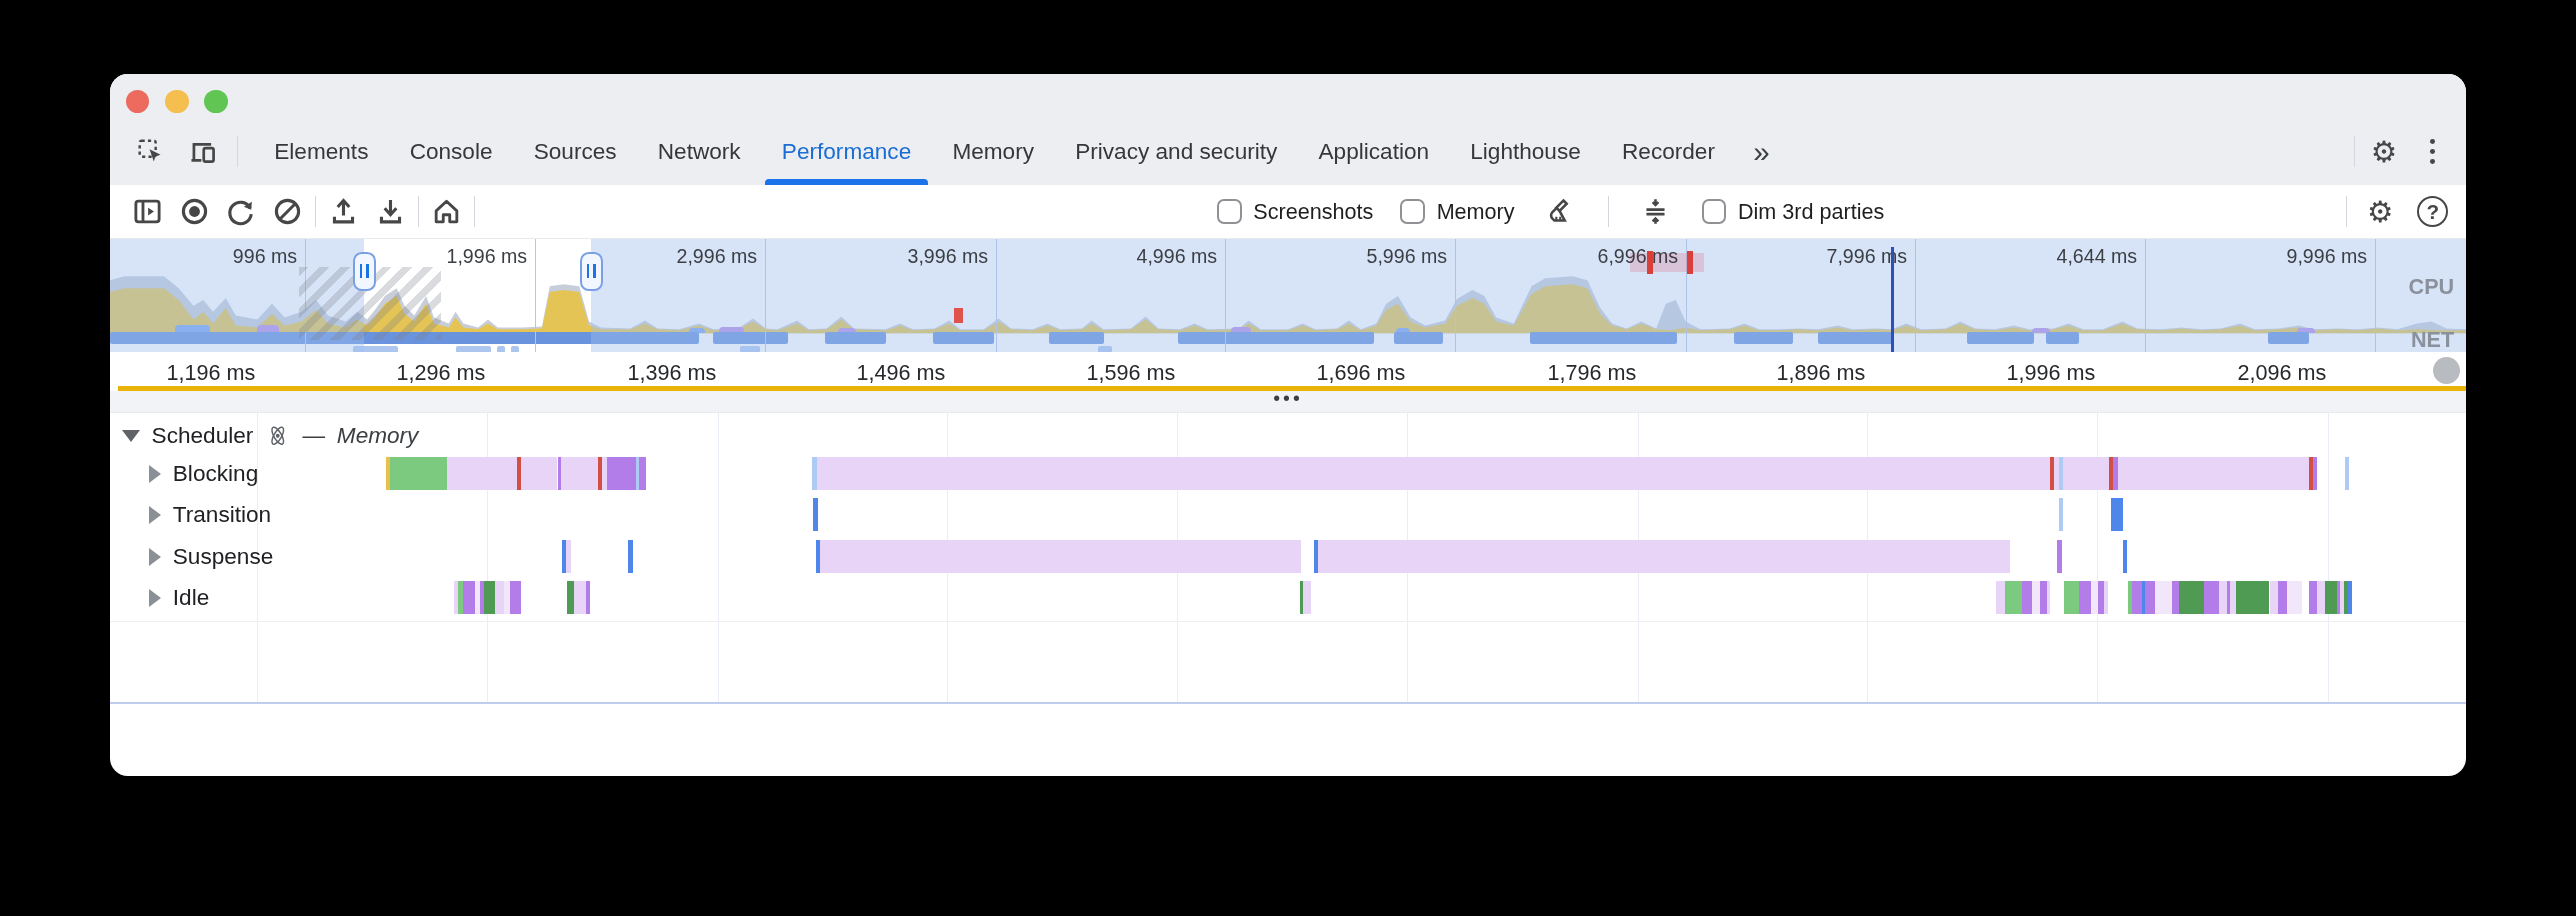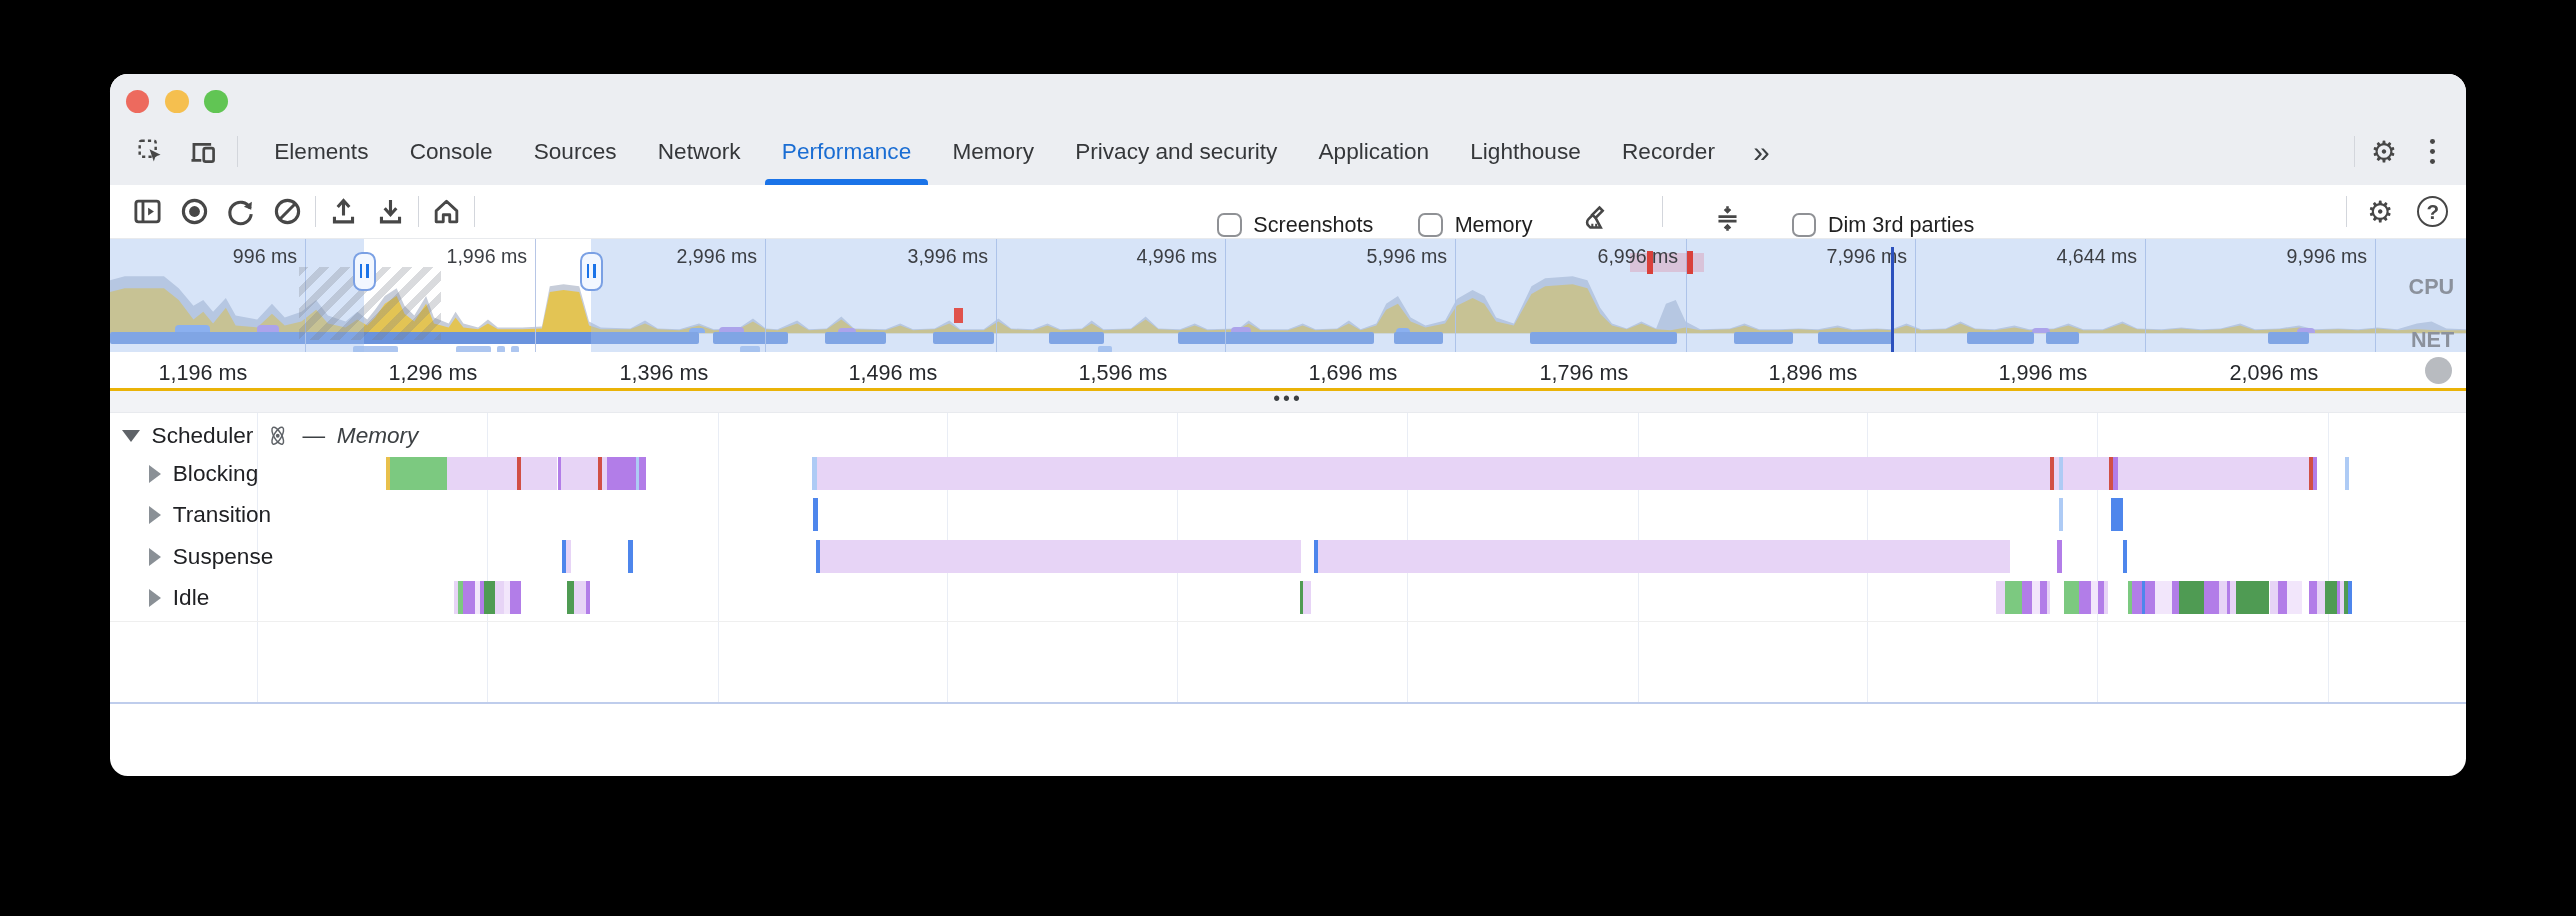--- a/index.html
+++ b/index.html
@@ -30,21 +30,21 @@
   .more-tabs { display:flex; align-items:center; font-size:29.5px; color:#3c4043; padding:0 17.7px; }
   .tabbar .rightctl { margin-left:auto; display:flex; align-items:center; gap:9.8px; padding-right:13.7px; }
   .glyph { font-size:29.5px; color:#474747; line-height:1; }
   .kebab { display:flex; flex-direction:column; gap:4.9px; align-items:center; }
   .kebab i { width:4.9px; height:4.9px; border-radius:50%; background:#474747; }
 
   
   .toolbar { position:absolute; left:0; top:111px; width:100%; height:54px; background:#fff;
              border-bottom:1px solid #e8eaed; display:flex; align-items:center; }
   .toolbar .grp { display:flex; align-items:center; gap:7.9px; padding-left:17.7px; }
-  .cbgroup { position:absolute; left:1107px; display:flex; align-items:flex-end; gap:45px; height:100%; }
+  .cbgroup { position:absolute; left:1107px; display:flex; align-items:center; gap:27px; height:100%; }
   .cb { display:flex; align-items:center; gap:11.8px; font-size:21.6px; color:#1f1f1f; }
   .cb .box { width:24.5px; height:24.5px; border:2px solid #8f9195; border-radius:6.9px; background:#fff; }
   .toolbar .rightctl { position:absolute; right:13.7px; display:flex; align-items:center; gap:13.7px; height:100%; }
   .helpc { width:31px; height:31px; border:2.5px solid #474747; border-radius:50%;
            display:flex; align-items:center; justify-content:center; font-size:20.6px;
            font-weight:bold; color:#474747; }
 
   
   .overview { position:absolute; left:0; top:165px; width:100%; height:113px; background:#fff; overflow:hidden; }
   .ov-grid { position:absolute; top:0; bottom:0; width:1px; background:#b7c6e6; }
@@ -58,22 +58,22 @@
             align-items:center; justify-content:center; z-index:6; }
   .handle i { width:2.5px; height:13.7px; background:#1a73e8; }
   .playhead { position:absolute; top:7.9px; bottom:0; width:2.9px; background:#2b50bd; z-index:5; }
   .task-marker { position:absolute; top:13.7px; height:19.6px; background:rgba(223,120,147,.30); z-index:4; }
   .task-bar { position:absolute; top:11.8px; height:23.6px; width:5.9px; background:#d9403a; z-index:4; }
   .red-tick { position:absolute; width:8.8px; height:14.7px; background:#e0524c; z-index:4; }
   .hatch { position:absolute; top:27.5px; bottom:11.8px; z-index:3;
            background:repeating-linear-gradient(135deg, rgba(120,125,135,.28) 0 6.9px, rgba(255,255,255,0) 6.9px 14.7px); }
 
   
-  .ruler { position:absolute; left:0; top:278px; width:100%; height:39px; background:#fff;
-           border-bottom:3px solid #eab308; }
+  .ruler { position:absolute; left:8px; top:278px; width:100%; height:39px; background:#fff;
+           border-bottom:5px solid #eab308; }
   .ruler-label { position:absolute; top:7.9px; font-size:21.6px; color:#27292d; transform:translateX(-100%); padding-right:9.8px; }
   .scrolldot { position:absolute; right:13.7px; top:4.9px; width:27.5px; height:27.5px; border-radius:50%; background:#b8bbc0; }
   .dots-strip { position:absolute; left:0; top:317px; width:100%; height:21.6px; background:#f2f3f6;
                 border-bottom:1px solid #e8eaee; display:flex; align-items:center; justify-content:center; }
   .dots-strip span { font-size:19.6px; letter-spacing:2.9px; color:#3c4043; line-height:0; margin-top:-5.9px; }
 
   
   .flame { position:absolute; left:0; top:339px; width:100%; height:290px; background:#fff; overflow:hidden; }
   .fl-grid { position:absolute; top:0; bottom:0; width:1px; background:#e9edf5; }
   .hline { position:absolute; left:0; width:100%; height:1px; background:#efefef; }

